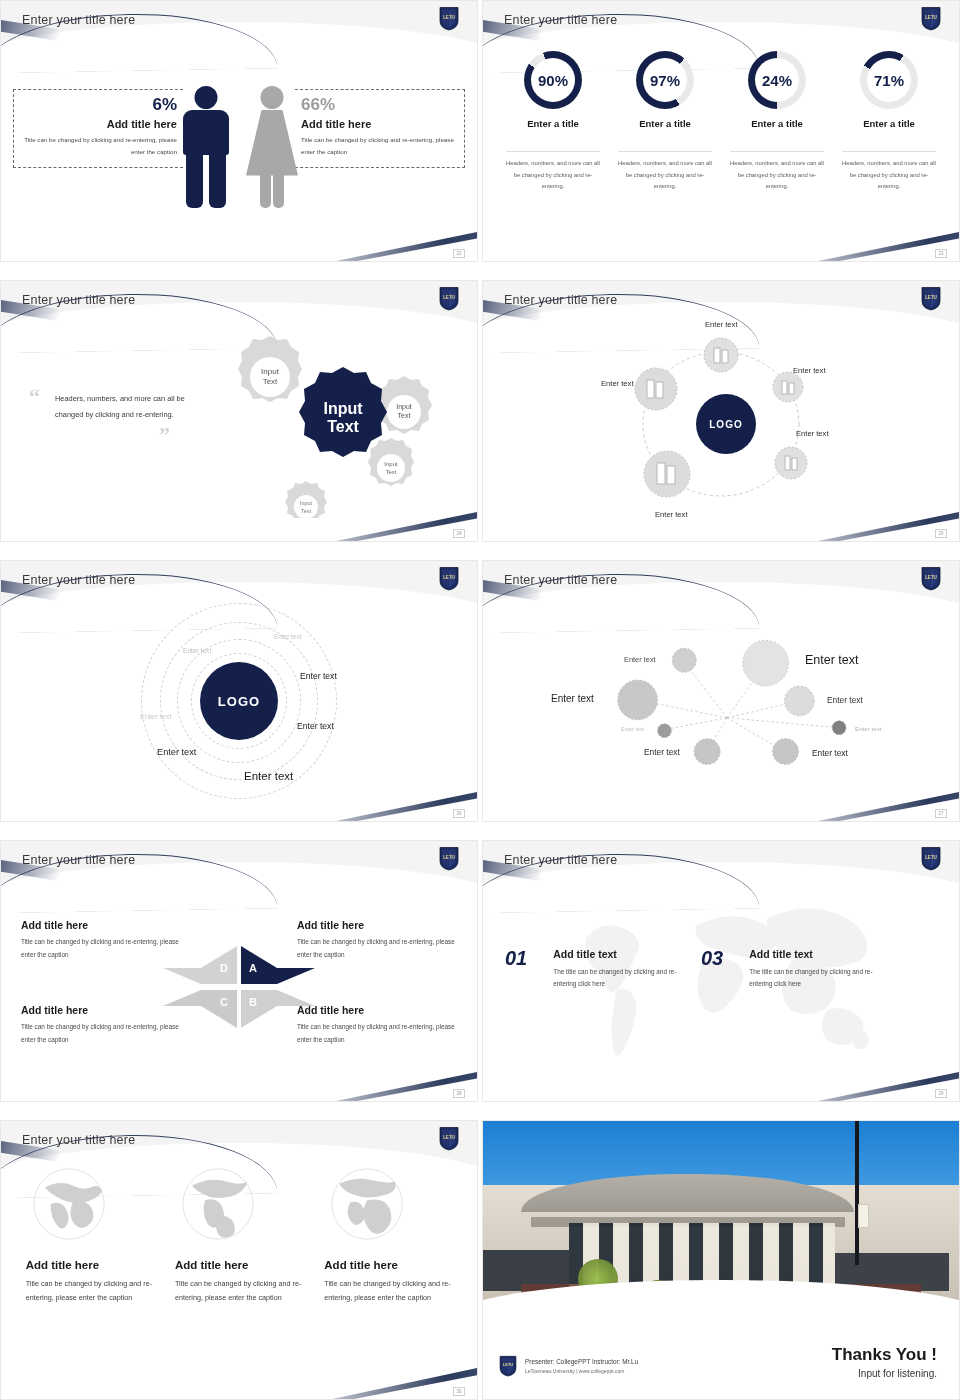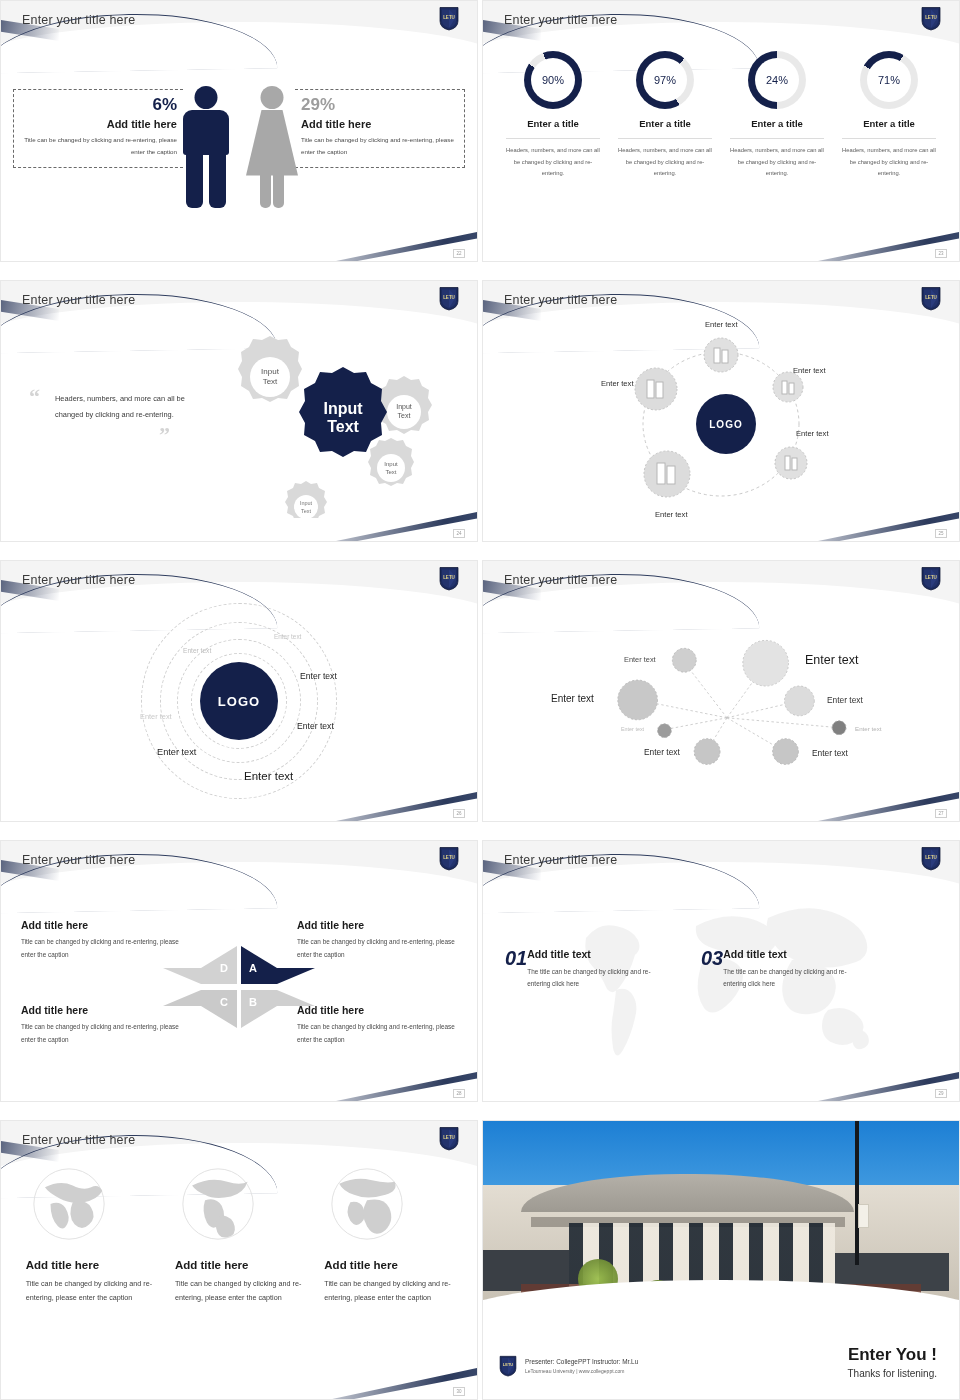--- a/index.html
+++ b/index.html
@@ -88,23 +88,23 @@
   .stat .pct{font-size:17px;font-weight:bold;line-height:1.1;}
   .stat .ttl{font-size:11px;font-weight:bold;color:#1d1d1d;margin-top:3px;}
   .stat .cap{font-size:6.2px;color:#4a4a4a;line-height:1.85;margin-top:4px;}
 
   
   .donuts{position:absolute;left:0;right:0;top:50px;display:flex;justify-content:space-around;padding:0 14px;}
   .dcell{width:94px;text-align:center;}
   .ring{width:58px;height:58px;margin:0 auto;border-radius:50%;position:relative;}
   .ring::after{content:"";position:absolute;inset:7px;background:#fff;border-radius:50%;}
   .ring span{position:absolute;inset:0;display:flex;align-items:center;justify-content:center;
-     font-size:11px;font-weight:normal;color:#14204a;z-index:2;}
+     font-size:15px;font-weight:bold;color:#14204a;z-index:2;}
   .dcell h4{font-size:9.5px;font-weight:bold;color:#1b1b1b;margin-top:9px;
-     padding-bottom:9px;border-bottom:1px solid #dcdcdc;}
+     padding-bottom:22px;border-bottom:1px solid #dcdcdc;}
   .dcell p{font-size:5.8px;color:#5c5c5c;line-height:2.0;margin-top:6px;}
 
   
   .quote{position:absolute;left:28px;top:42%;width:175px;}
   .quote .qm{font-size:22px;color:#d4d4d4;font-weight:bold;line-height:.6;font-family:"Liberation Serif",serif;}
   .quote .qm.close{text-align:left;margin-left:130px;margin-top:6px;}
   .quote p{font-size:7.4px;color:#3a3a3a;line-height:2.1;margin-left:26px;margin-top:-12px;}
   .gearbox{position:absolute;right:30px;top:18%;width:250px;height:190px;}
   .nlbl{position:absolute;font-size:7.6px;color:#2c2c2c;white-space:nowrap;}
 
@@ -116,21 +116,21 @@
      width:78px;height:78px;border-radius:50%;background:#14204a;color:#fff;
      display:flex;align-items:center;justify-content:center;font-size:13px;font-weight:bold;letter-spacing:1px;}
   .rlbl{position:absolute;white-space:nowrap;}
   .nlab{position:absolute;white-space:nowrap;}
   .col-txt{position:absolute;width:160px;}
   .col-txt h4{font-size:10.5px;font-weight:bold;color:#1b1b1b;}
   .col-txt p{font-size:6.4px;color:#4a4a4a;line-height:2.0;margin-top:5px;}
 
   
   .wmap{position:absolute;left:50%;top:52%;transform:translate(-50%,-50%);width:330px;height:180px;opacity:.5;}
-  .numblk{position:absolute;top:41%;display:flex;gap:0;align-items:flex-start;}
+  .numblk{position:absolute;top:41%;display:flex;gap:26px;align-items:flex-start;}
   .numblk .num{font-size:20px;font-weight:bold;font-style:italic;color:#14204a;line-height:1;}
   .numblk h4{font-size:10.5px;font-weight:bold;color:#1b1b1b;}
   .numblk p{font-size:6.4px;color:#4a4a4a;line-height:2.0;margin-top:6px;width:140px;}
 
   
   .gcols{position:absolute;left:0;right:0;top:46px;display:flex;justify-content:space-around;padding:0 14px;}
   .gcell{width:128px;}
   .globe{width:74px;height:74px;margin:0 0 0 6px;}
   .gcell h4{font-size:11.5px;font-weight:bold;color:#1b1b1b;margin-top:14px;}
   .gcell p{font-size:7.2px;color:#3f3f3f;line-height:2.0;margin-top:6px;}
@@ -163,21 +163,21 @@
       <path d="M20 7 L34 22 L20 44 Z" fill="#2c3f85" opacity=".7"></path>
       <text x="20" y="26" font-size="9" fill="#e9d98a" text-anchor="middle" font-family="Liberation Sans, sans-serif" font-weight="bold">LETU</text>
     </svg>
 
     <div class="stat left">
       <div class="pct navy">6%</div>
       <div class="ttl">Add title here</div>
       <div class="cap">Title can be changed by clicking and re-entering, please enter the caption</div>
     </div>
     <div class="stat right">
-      <div class="pct gray">29%</div>
+      <div class="pct gray">66%</div>
       <div class="ttl">Add title here</div>
       <div class="cap">Title can be changed by clicking and re-entering, please enter the caption</div>
     </div>
 
     <div class="figs">
       <div class="man">
         <div class="head"></div>
           <div class="torso"></div>
           <div class="lleg"></div>
           <div class="rleg"></div>
@@ -560,22 +560,22 @@
       <div style="position:absolute;right:21%;top:0;width:4px;height:76%;background:#15181c"></div>
       <div style="position:absolute;right:19%;top:44%;width:11px;height:24px;background:#f3f0e8;border:1px solid #cfcabd"></div>
       <div style="position:absolute;left:8%;bottom:4%;width:84%;height:10%;background:#6c3b30;opacity:.8"></div>
       <div style="position:absolute;left:20%;bottom:6%;width:40px;height:40px;background:radial-gradient(circle,#9cbf4e,#5f7a2c);border-radius:50%;opacity:.95"></div>
       <div style="position:absolute;left:34%;bottom:4%;width:26px;height:22px;background:radial-gradient(circle,#8fae4b,#56702a);border-radius:50%"></div>
       <div style="position:absolute;left:56%;bottom:4%;width:24px;height:18px;background:radial-gradient(circle,#8fae4b,#56702a);border-radius:50%"></div>
       <div class="curvemask"></div>
     </div>
 
     <div class="thanks">
-      <h3>Enter You !</h3>
-      <p>Thanks for listening.</p>
+      <h3>Thanks You !</h3>
+      <p>Input for listening.</p>
     </div>
 
     <div class="foot">
       <svg style="width:18px;height:22px" viewBox="0 0 40 50">
         <path d="M2 3 H38 V30 Q38 44 20 48 Q2 44 2 30 Z" fill="#1b2a5e" stroke="#0d1634" stroke-width="1.5"></path>
         <path d="M6 7 H34 V29 Q34 40 20 44 Q6 40 6 29 Z" fill="#23336d"></path>
         <path d="M20 7 L34 22 L20 44 Z" fill="#2c3f85" opacity=".7"></path>
         <text x="20" y="26" font-size="9" fill="#e9d98a" text-anchor="middle" font-family="Liberation Sans, sans-serif" font-weight="bold">LETU</text>
       </svg>
       <div>

